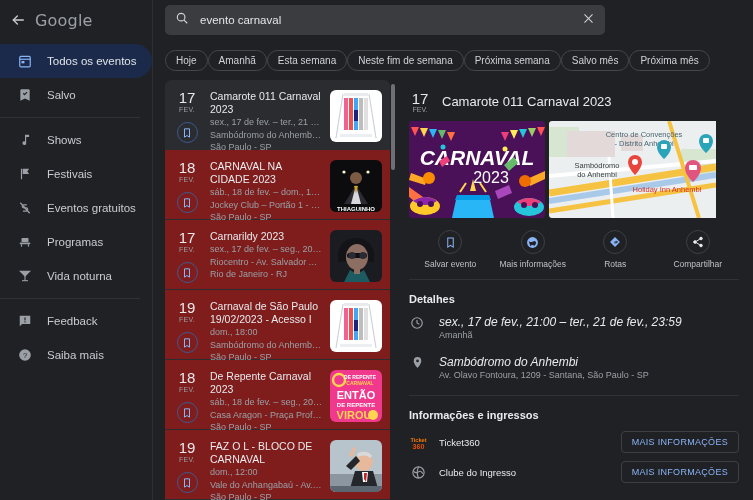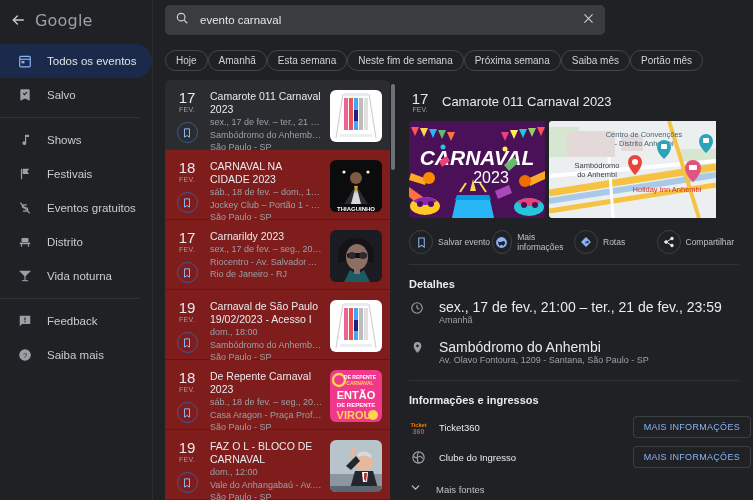--- a/index.html
+++ b/index.html
@@ -93,33 +93,33 @@
   .d-head { display: flex; align-items: flex-start; gap: 11px; padding: 11px 14px 8px 14px; }
   .d-date { text-align: center; width: 22px; flex: 0 0 22px; }
   .d-day { font-size: 15px; color: #e8eaed; line-height: 15px; }
   .d-mon { font-size: 7px; color: #9aa0a6; }
   .d-title { font-size: 13px; color: #e8eaed; padding-top: 3px; }
   .d-media { display: flex; gap: 4px; padding: 0 14px; }
   .d-media > div { height: 97px; border-radius: 3px; overflow: hidden; }
   .media-poster { width: 136px; flex: 0 0 136px; }
   .media-map { flex: 1; }
   .d-actions { display: flex; padding: 12px 14px 10px; }
-  .act { flex: 1; display: flex; flex-direction: row; align-items: center; gap: 5px; cursor: pointer; }
+  .act { flex: 1; display: flex; flex-direction: column; align-items: center; gap: 5px; cursor: pointer; }
   .act-ico {
     width: 24px; height: 24px; border-radius: 50%; border: 1px solid #3d4043;
     display: flex; align-items: center; justify-content: center;
   }
   .act-lbl { font-size: 8.5px; color: #bdc1c6; }
   .d-div { height: 1px; background: #303236; margin: 0 14px; }
   .sec-title { font-size: 11px; font-weight: bold; color: #e8eaed; padding: 13px 14px 10px; }
   .d-row { display: flex; gap: 14px; padding: 0 14px 13px 14px; }
   .d-row-ico { width: 16px; flex: 0 0 16px; display: flex; justify-content: center; padding-top: 1px; }
-  .d-row-main { font-size: 14px; color: #e8eaed; line-height: 14px; }
+  .d-row-main { font-size: 12px; color: #e8eaed; line-height: 14px; font-style: italic; }
   .d-row-sub { font-size: 9px; color: #9aa0a6; line-height: 13px; }
-  .src-row { display: flex; align-items: center; padding: 0 2px 8px 14px; gap: 12px; }
+  .src-row { display: flex; align-items: center; padding: 0 14px 8px 14px; gap: 12px; }
   .src-logo { width: 18px; height: 18px; flex: 0 0 18px; display:flex; align-items:center; justify-content:center; }
   .src-name { flex: 1; font-size: 9.5px; color: #e8eaed; }
   .src-btn {
     border: 1px solid #3d4043; border-radius: 4px; padding: 5px 10px;
     font-size: 9px; color: #8ab4f8; letter-spacing: .3px; cursor: pointer; white-space: nowrap;
   }
   .more-row { display: flex; align-items: center; gap: 14px; padding: 4px 14px 10px 14px; cursor: pointer; }
   .more-lbl { font-size: 9.5px; color: #bdc1c6; }
 </style>
 </head>
@@ -194,21 +194,21 @@
 
       <div class="nav-item">
         <span class="ico">
           <svg width="14" height="14" viewBox="0 0 24 24" fill="#9aa0a6">
               <rect x="6" y="5" width="12" height="7" rx="1.5"></rect>
               <rect x="3" y="13" width="18" height="3" rx="1"></rect>
               <rect x="5" y="16" width="2" height="4"></rect>
               <rect x="17" y="16" width="2" height="4"></rect>
             </svg>
         </span>
-        <span class="lbl">Distrito</span>
+        <span class="lbl">Programas</span>
       </div>
 
       <div class="nav-item">
         <span class="ico">
           <svg width="14" height="14" viewBox="0 0 24 24" fill="none" stroke="#9aa0a6" stroke-width="1.9">
               <path d="M4 4h16l-8 8z" fill="#9aa0a6"></path>
               <line x1="12" y1="12" x2="12" y2="20"></line>
               <line x1="7" y1="20" x2="17" y2="20"></line>
             </svg>
         </span>
@@ -260,22 +260,22 @@
         </span>
       </div>
     </div>
 
     <div class="chips">
       <div class="chip">Hoje</div>
       <div class="chip">Amanhã</div>
       <div class="chip">Esta semana</div>
       <div class="chip">Neste fim de semana</div>
       <div class="chip">Próxima semana</div>
-      <div class="chip">Saiba mês</div>
-      <div class="chip">Portão mês</div>
+      <div class="chip">Salvo mês</div>
+      <div class="chip">Próxima mês</div>
     </div>
 
     <div class="content">
 
       <div class="list-wrap">
         <div class="list">
 
           <div class="ev sel">
             <div class="ev-date">
               <div class="ev-day">17</div>

